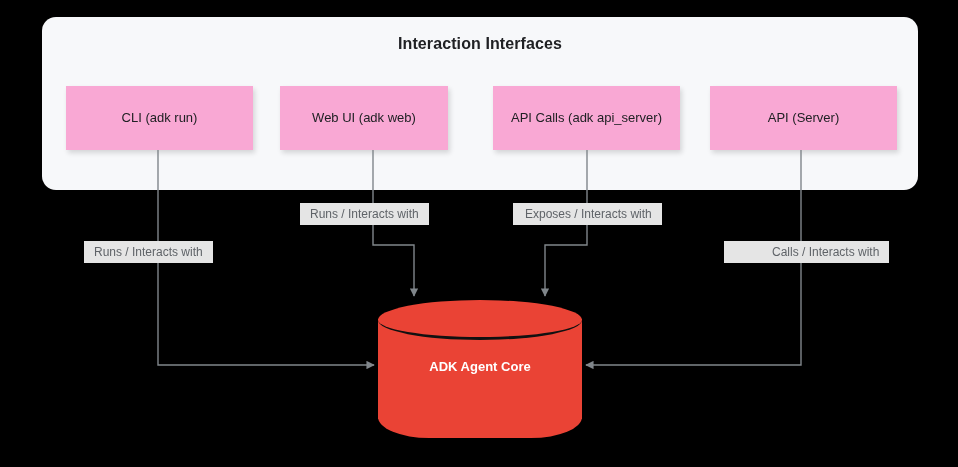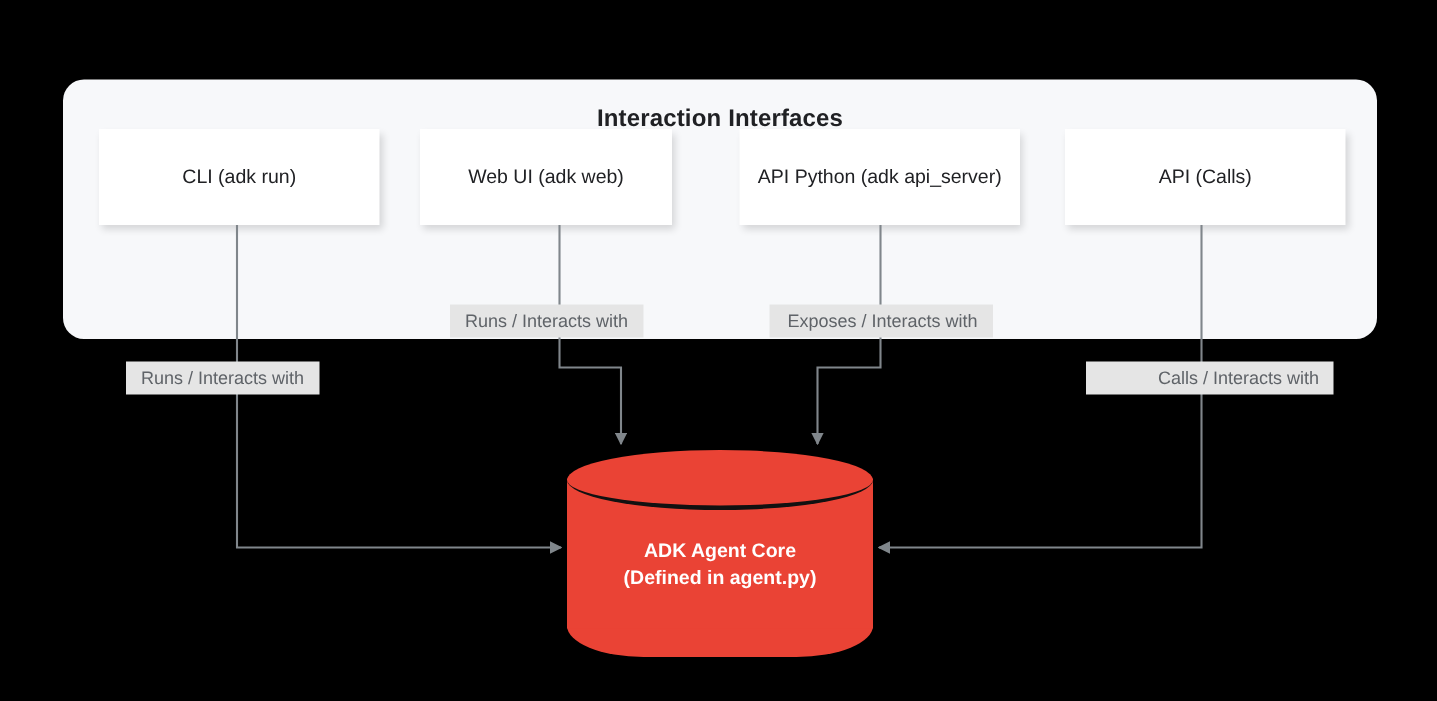--- a/index.html
+++ b/index.html
@@ -18,40 +18,39 @@
 
   
   #group-panel {
     position: absolute;
     left: 42px;
     top: 17px;
     width: 876px;
     height: 173px;
     background: #f7f8fa;
     border-radius: 14px;
-    margin-top: 36px;
   }
   #group-title {
     position: absolute;
     left: 0;
     top: 18px;
     width: 876px;
     text-align: center;
     font-size: 16px;
     font-weight: bold;
     color: #202124;
     letter-spacing: .1px;
   }
 
   
   .iface-box {
     position: absolute;
     top: 86px;
     height: 64px;
-    background: #ffffff;
+    background: #f9a8d4;
     box-shadow: 2px 3px 5px rgba(0,0,0,.14);
     display: flex;
     align-items: center;
     justify-content: center;
   }
   .iface-label {
     font-size: 13px;
     color: #202124;
     text-align: center;
     line-height: 1.2;
@@ -145,24 +144,24 @@
     <div id="group-title">Interaction Interfaces</div>
   </div>
 
   <div class="iface-box" id="box-cli">
     <span class="iface-label">CLI (adk run)</span>
   </div>
   <div class="iface-box" id="box-webui">
     <span class="iface-label">Web UI (adk web)</span>
   </div>
   <div class="iface-box" id="box-apiserver">
-    <span class="iface-label">API Python (adk api_server)</span>
+    <span class="iface-label">API Calls (adk api_server)</span>
   </div>
   <div class="iface-box" id="box-apipy">
-    <span class="iface-label">API (Calls)</span>
+    <span class="iface-label">API (Server)</span>
   </div>
 
   <svg id="wires" viewBox="0 0 958 467" xmlns="http://www.w3.org/2000/svg">
     <defs>
       <marker id="arrow" viewBox="0 0 10 10" refX="9" refY="5" markerWidth="6" markerHeight="6" orient="auto-start-reverse">
         <path d="M 0 0 L 10 5 L 0 10 z" fill="#80868b"></path>
       </marker>
     </defs>
 
     <path d="M 158 150 L 158 365 L 374 365" fill="none" stroke="#80868b" stroke-width="1.4" marker-end="url(#arrow)"></path>
@@ -178,17 +177,16 @@
   <div class="edge-label" id="lbl-webui">Runs / Interacts with</div>
   <div class="edge-label" id="lbl-apiserver">Exposes / Interacts with</div>
   <div class="edge-label" id="lbl-apipy">Calls / Interacts with</div>
 
   <div id="cylinder">
     <div id="cyl-bottom"></div>
     <div id="cyl-body"></div>
     <div id="cyl-top"></div>
     <div id="cyl-text">
       <div>ADK Agent Core</div>
-      <div>(Defined in agent.py)</div>
     </div>
   </div>
 
 </div>
 
 </body></html>

